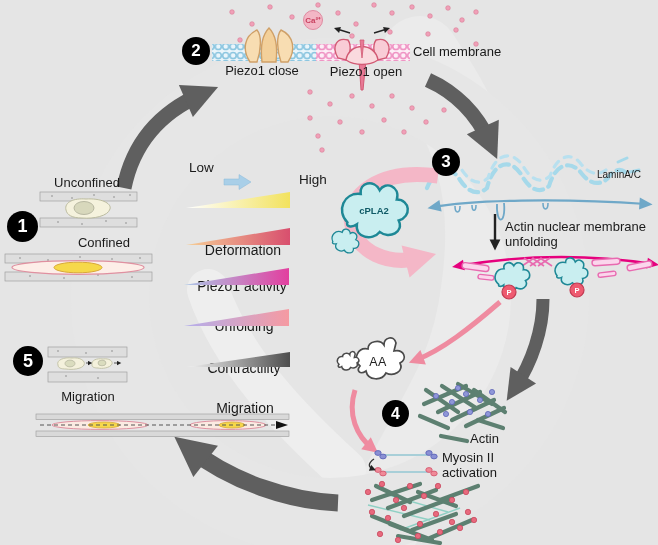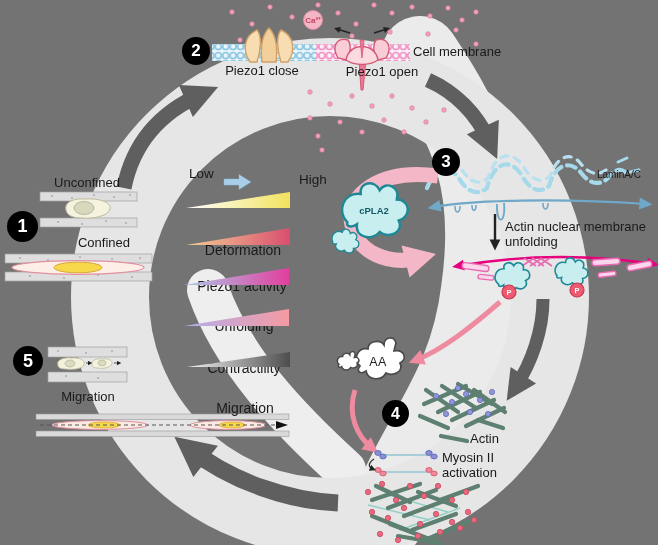--- a/index.html
+++ b/index.html
@@ -1,16 +1,16 @@
 <!DOCTYPE html>
 <html><head>
 <meta charset="utf-8">
 <style>
   html,body{margin:0;padding:0;background:#fff;}
-  .stage{position:relative;width:658px;height:545px;background:#737373;overflow:hidden;
+  .stage{position:relative;width:658px;height:545px;background:#e5e5e5;overflow:hidden;
          font-family:"Liberation Sans",sans-serif;text-decoration:underline;}
   .stage svg{position:absolute;left:0;top:0;}
   svg text{font-family:"Liberation Sans",sans-serif;}
   .lbl{position:absolute;color:#1a1a1a;font-size:13px;line-height:1.12;white-space:nowrap;}
   .ctr{transform:translateX(-50%);}
   .small{font-size:10px;}
   .leg{font-size:14px;margin-top:32px;}
   .badge{position:absolute;background:#000;color:#fff;border-radius:50%;
          display:flex;align-items:center;justify-content:center;font-weight:bold;}
   .tri{position:absolute;clip-path:polygon(0 100%,100% 100%,100% 0);}
@@ -353,31 +353,31 @@
   <div class="badge" style="left:382px;top:400px;width:27px;height:27px;font-size:16px;">
       <span>4</span>
     </div>
   <div class="badge" style="left:13px;top:346px;width:30px;height:30px;font-size:18px;">
       <span>5</span>
     </div>
 
   <div class="lbl ctr" style="left:87px;top:176px;">Unconfined</div>
   <div class="lbl ctr" style="left:104px;top:236px;">Confined</div>
   <div class="lbl ctr" style="left:262px;top:64px;">Piezo1 close</div>
-  <div class="lbl ctr" style="left:382px;top:65px;">Piezo1 open</div>
+  <div class="lbl ctr" style="left:366px;top:65px;">Piezo1 open</div>
   <div class="lbl" style="left:413px;top:45px;">Cell membrane</div>
   <div class="lbl small" style="left:597px;top:169px;">LaminA/C</div>
   <div class="lbl" style="left:505px;top:220px;">Actin nuclear membrane</div>
   <div class="lbl" style="left:505px;top:235px;">unfolding</div>
   <div class="lbl" style="left:470px;top:432px;">Actin</div>
   <div class="lbl" style="left:442px;top:451px;">Myosin II</div>
   <div class="lbl" style="left:442px;top:466px;">activation</div>
   <div class="lbl ctr" style="left:88px;top:390px;">Migration</div>
 
-  <div class="lbl" style="left:189px;top:166px;font-size:13.5px;text-align:center;">Low</div>
+  <div class="lbl" style="left:189px;top:160px;font-size:13.5px;text-align:center;">Low</div>
   <div class="lbl" style="left:255px;top:172px;font-size:13.5px;margin-left:44px;">High</div>
 
   <div class="tri" style="left: 186px; top: 192px; width: 104px; height: 16px; background: linear-gradient(90deg, rgb(255, 255, 255), rgb(242, 226, 94));"></div>
   <div class="lbl leg ctr" style="left:243px;top:211px;">Deformation</div>
 
   <div class="tri" style="left: 186px; top: 228px; width: 104px; height: 17px; background: linear-gradient(90deg, rgb(246, 207, 150), rgb(216, 79, 110));"></div>
   <div class="lbl leg ctr" style="left:242px;top:247px;">Piezo1 activity</div>
 
   <div class="tri" style="left: 184px; top: 268px; width: 105px; height: 17px; background: linear-gradient(90deg, rgb(171, 200, 232), rgb(226, 63, 159));"></div>
   <div class="lbl leg ctr" style="left:244px;top:287px;">Unfolding</div>

